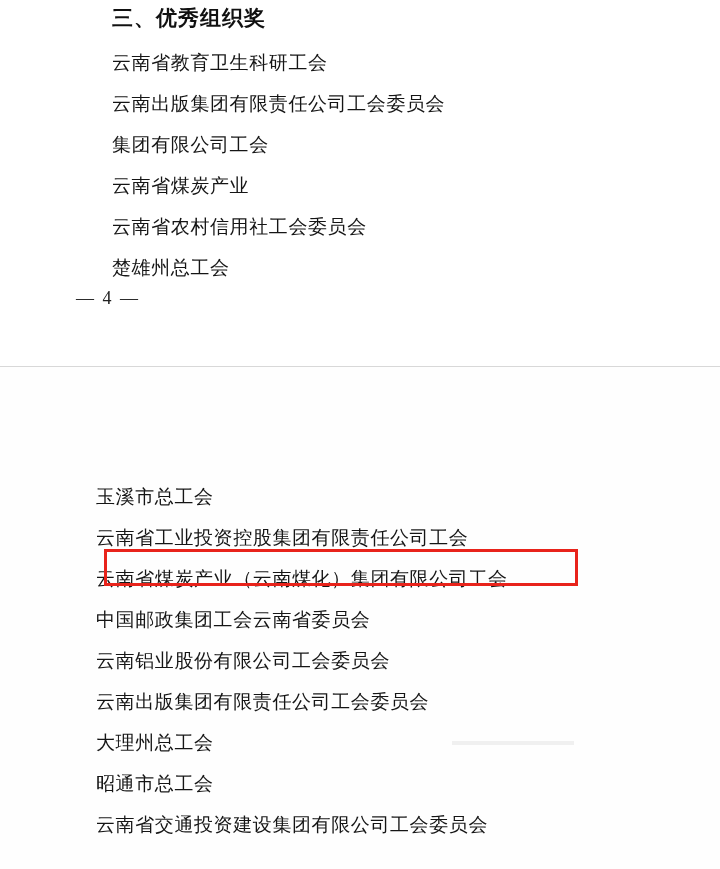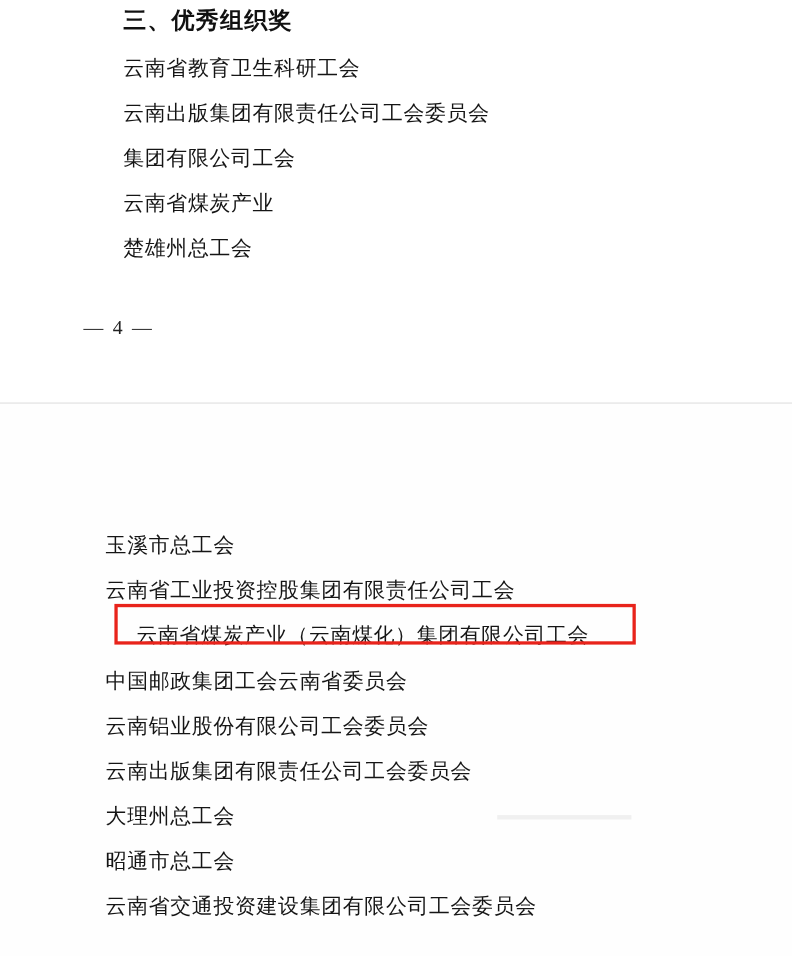--- a/index.html
+++ b/index.html
@@ -110,36 +110,36 @@
     top: 549px;
     width: 474px;
     height: 37px;
     border: 3px solid #e8231b;
     box-sizing: border-box;
     background: transparent;
     pointer-events: none;
   }
   .entry.highlighted {
     position: relative;
-    margin-left: 28px;
   }
 </style>
 </head>
 <body>
 
 <div class="page">
 
   <div class="page-top">
     <div class="section-heading">三、优秀组织奖</div>
 
     <div class="list-top">
       <div class="entry">云南省教育卫生科研工会</div>
       <div class="entry">云南出版集团有限责任公司工会委员会</div>
       <div class="entry">集团有限公司工会</div>
       <div class="entry">云南省煤炭产业</div>
+      <div class="entry">云南省农村信用社工会委员会</div>
       <div class="entry">楚雄州总工会</div>
     </div>
 
     <div class="page-number">— 4 —</div>
   </div>
 
   <div class="seam"></div>
   <div class="seam-line"></div>
 
   <div class="page-bottom">

